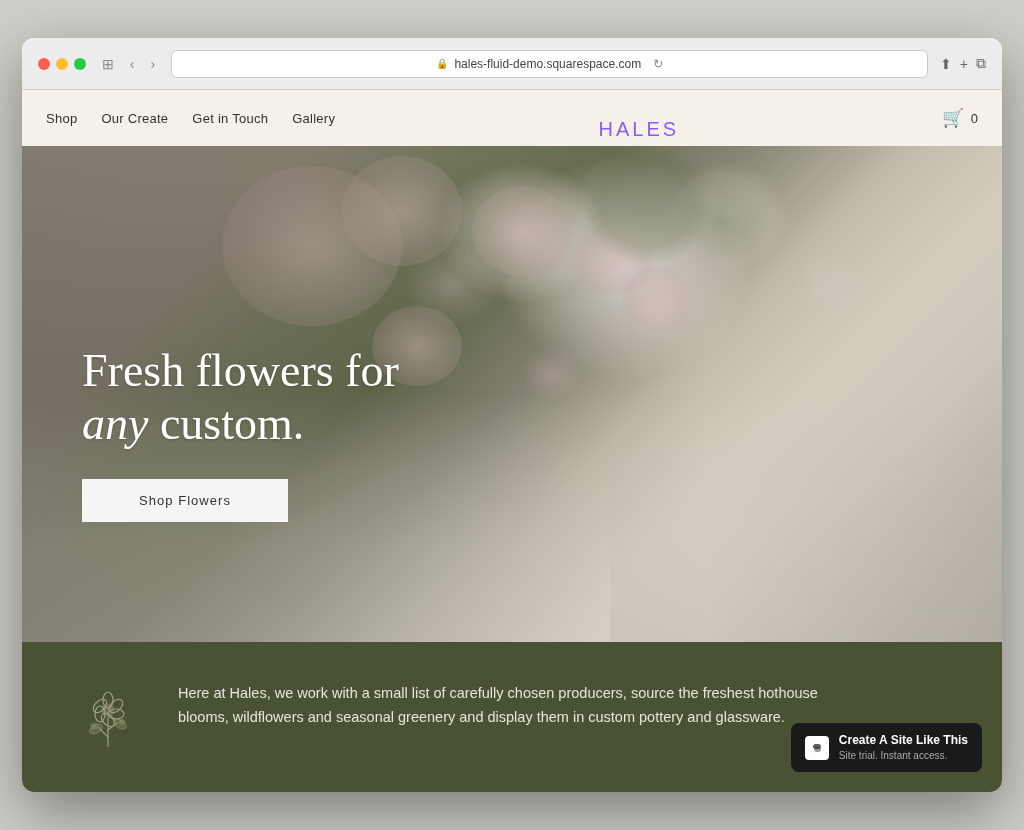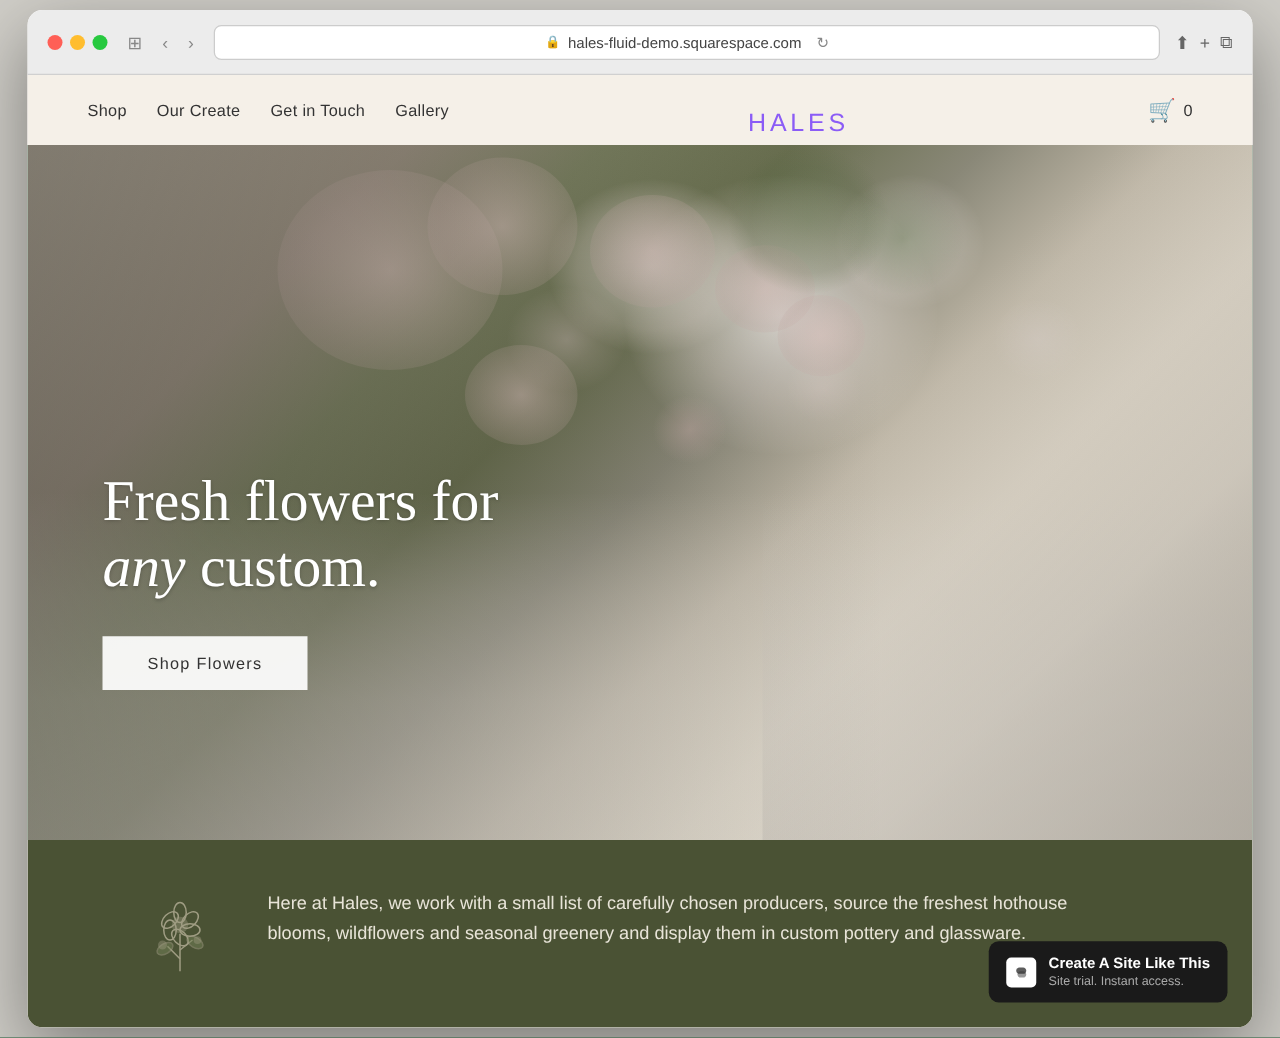--- a/index.html
+++ b/index.html
@@ -110,21 +110,21 @@
       background: #f5f0e8;
     }
 
     
     .nav {
       background: #f5f0e8;
       height: 56px;
       display: flex;
       align-items: center;
       justify-content: flex-end;
-      padding: 0 48px;
+      padding: 0 24px;
     }
 
     .nav-left {
       display: flex;
       gap: 24px;
       align-items: center;
     }
 
     .nav-link {
       font-size: 13px;
@@ -165,21 +165,21 @@
 
     .cart-count {
       font-size: 13px;
       color: #333;
     }
 
     
     .hero {
       position: relative;
       width: 100%;
-      height: 556px;
+      height: 496px;
       overflow: hidden;
       background: #14532d;
     }
 
     .hero-bg {
       width: 100%;
       height: 100%;
       background: linear-gradient(
         135deg,
         #b0a898 0%,
@@ -279,32 +279,32 @@
 
     .hero-headline em {
       font-weight: 400;
     }
 
     .shop-btn {
       display: inline-block;
       background: rgba(255,255,255,0.92);
       color: #333;
       border: none;
-      padding: 14px 36px;
+      padding: 14px 57px;
       font-size: 13px;
       letter-spacing: 0.08em;
       cursor: pointer;
       font-family: -apple-system, BlinkMacSystemFont, 'Helvetica Neue', sans-serif;
       text-transform: none;
     }
 
     
     .bottom-section {
       background: #4a5234;
-      padding: 40px 92px;
+      padding: 40px 56px;
       display: flex;
       align-items: flex-start;
       gap: 40px;
       min-height: 120px;
     }
 
     .floral-icon {
       flex-shrink: 0;
       width: 60px;
       height: 70px;

